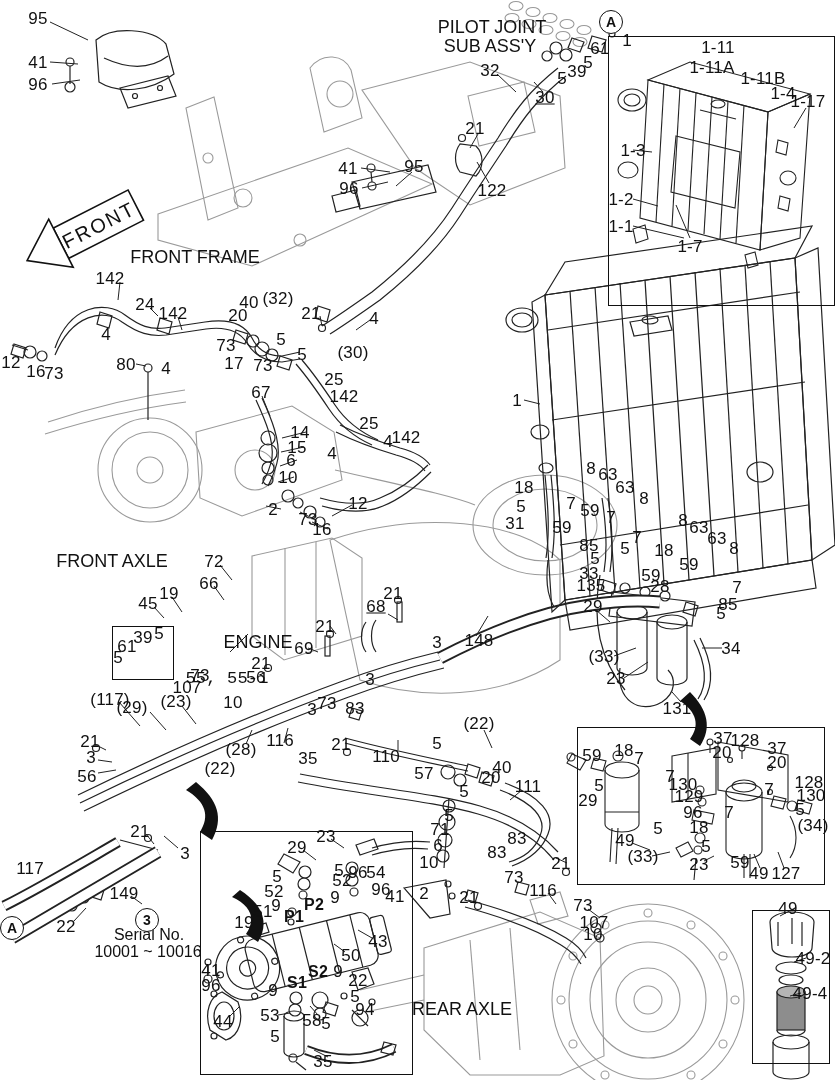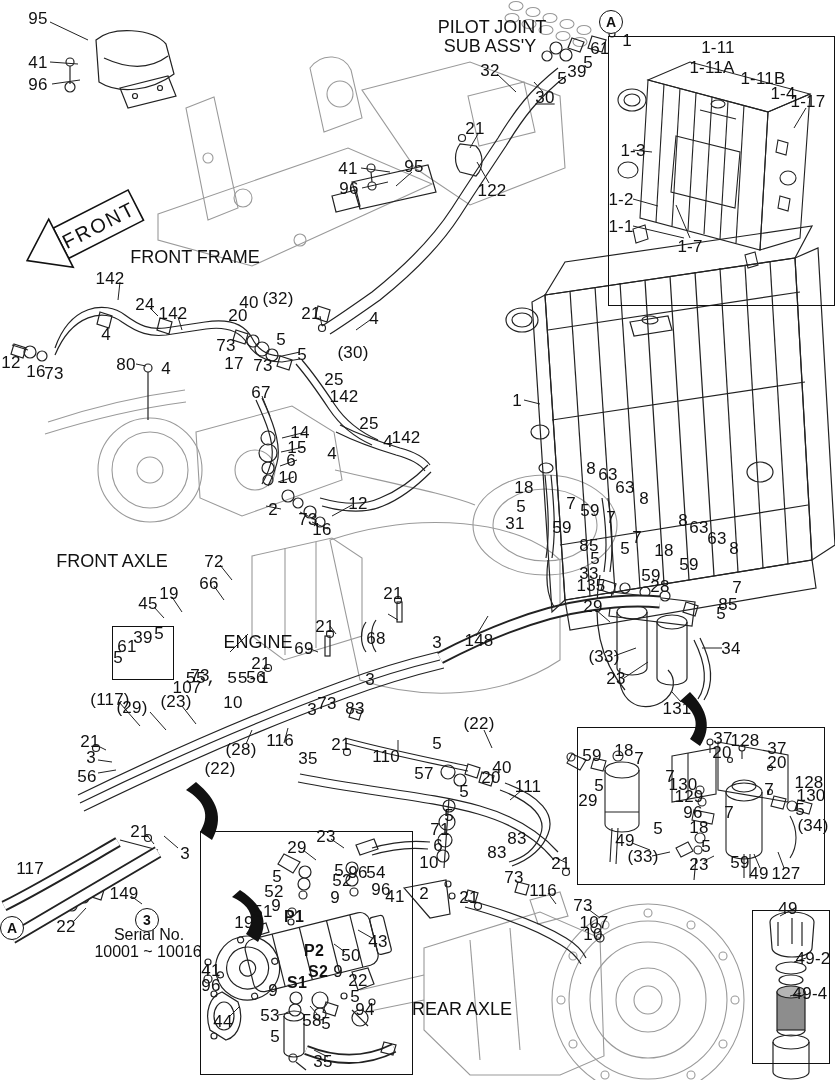--- a/index.html
+++ b/index.html
@@ -584,21 +584,21 @@
     <span class="callout" style="left: 220px; top: 768px;">(22)</span>
     <span class="callout" style="left: 90px; top: 741px;">21</span>
     <span class="callout" style="left: 91px; top: 757px;">3</span>
     <span class="callout" style="left: 87px; top: 776px;">56</span>
     <span class="callout" style="left: 140px; top: 831px;">21</span>
     <span class="callout" style="left: 185px; top: 853px;">3</span>
     <span class="callout" style="left: 30px; top: 868px;">117</span>
     <span class="callout" style="left: 124px; top: 893px;">149</span>
     <span class="callout" style="left: 66px; top: 926px;">22</span>
     <span class="callout" style="left: 393px; top: 593px;">21</span>
-    <span class="callout" style="left: 376px; top: 638px;">68</span>
+    <span class="callout" style="left: 376px; top: 606px; text-decoration: underline;">68</span>
     <span class="callout" style="left: 437px; top: 642px;">3</span>
     <span class="callout" style="left: 479px; top: 640px;">148</span>
     <span class="callout" style="left: 325px; top: 626px;">21</span>
     <span class="callout" style="left: 304px; top: 648px;">69</span>
     <span class="callout" style="left: 370px; top: 679px;">3</span>
     <span class="callout" style="left: 327px; top: 703px;">73</span>
     <span class="callout" style="left: 312px; top: 709px;">3</span>
     <span class="callout" style="left: 355px; top: 708px;">83</span>
     <span class="callout" style="left: 341px; top: 744px;">21</span>
     <span class="callout" style="left: 386px; top: 756px;">110</span>
@@ -692,21 +692,21 @@
     <span class="callout" style="left: 339px; top: 870px;">5</span>
     <span class="callout" style="left: 342px; top: 880px;">52</span>
     <span class="callout" style="left: 274px; top: 891px;">52</span>
     <span class="callout" style="left: 358px; top: 872px;">96</span>
     <span class="callout" style="left: 376px; top: 872px;">54</span>
     <span class="callout" style="left: 381px; top: 889px;">96</span>
     <span class="callout" style="left: 395px; top: 896px;">41</span>
     <span class="callout" style="left: 276px; top: 905px;">9</span>
     <span class="callout" style="left: 335px; top: 897px;">9</span>
     <span class="callout" style="left: 263px; top: 911px;">51</span>
-    <span class="callout bold" style="left: 314px; top: 951px;">P2</span>
+    <span class="callout bold" style="left: 314px; top: 905px;">P2</span>
     <span class="callout bold" style="left: 294px; top: 917px;">P1</span>
     <span class="callout" style="left: 244px; top: 922px;">19</span>
     <span class="callout" style="left: 378px; top: 941px;">43</span>
     <span class="callout" style="left: 351px; top: 955px;">50</span>
     <span class="callout bold" style="left: 318px; top: 972px;">S2</span>
     <span class="callout" style="left: 338px; top: 971px;">9</span>
     <span class="callout" style="left: 211px; top: 970px;">41</span>
     <span class="callout" style="left: 211px; top: 985px;">96</span>
     <span class="callout" style="left: 358px; top: 980px;">22</span>
     <span class="callout bold" style="left: 297px; top: 983px;">S1</span>

